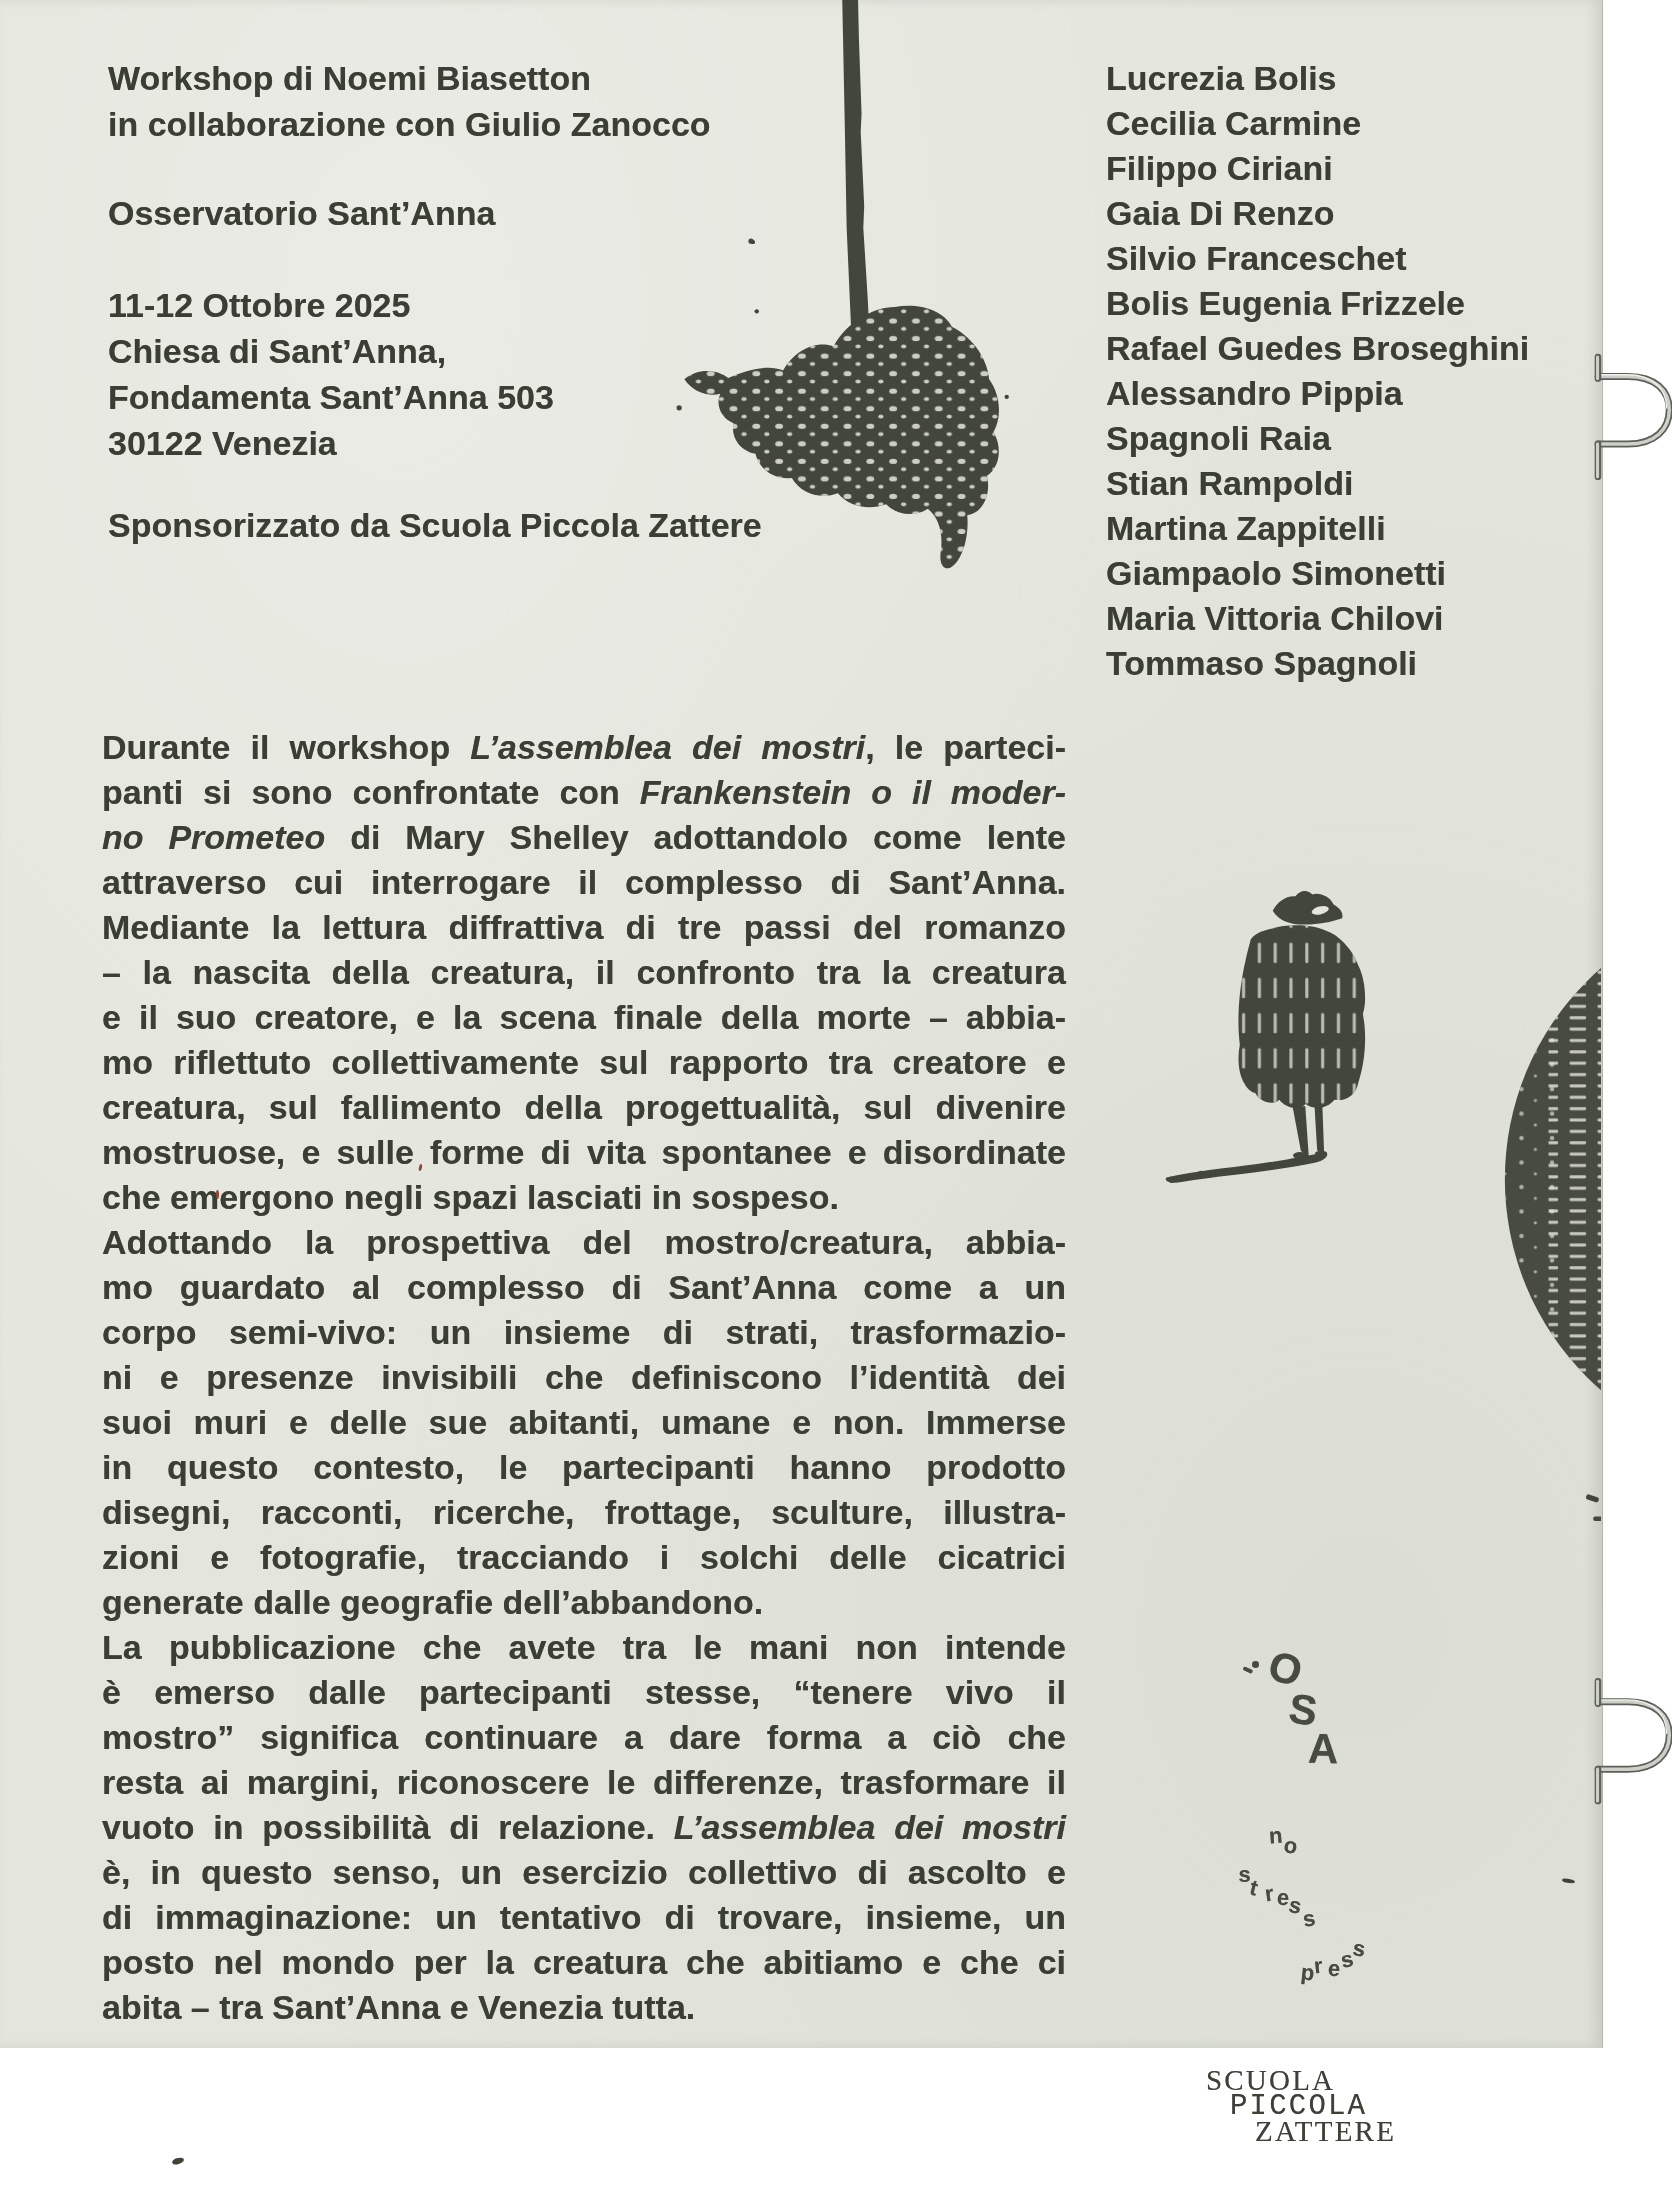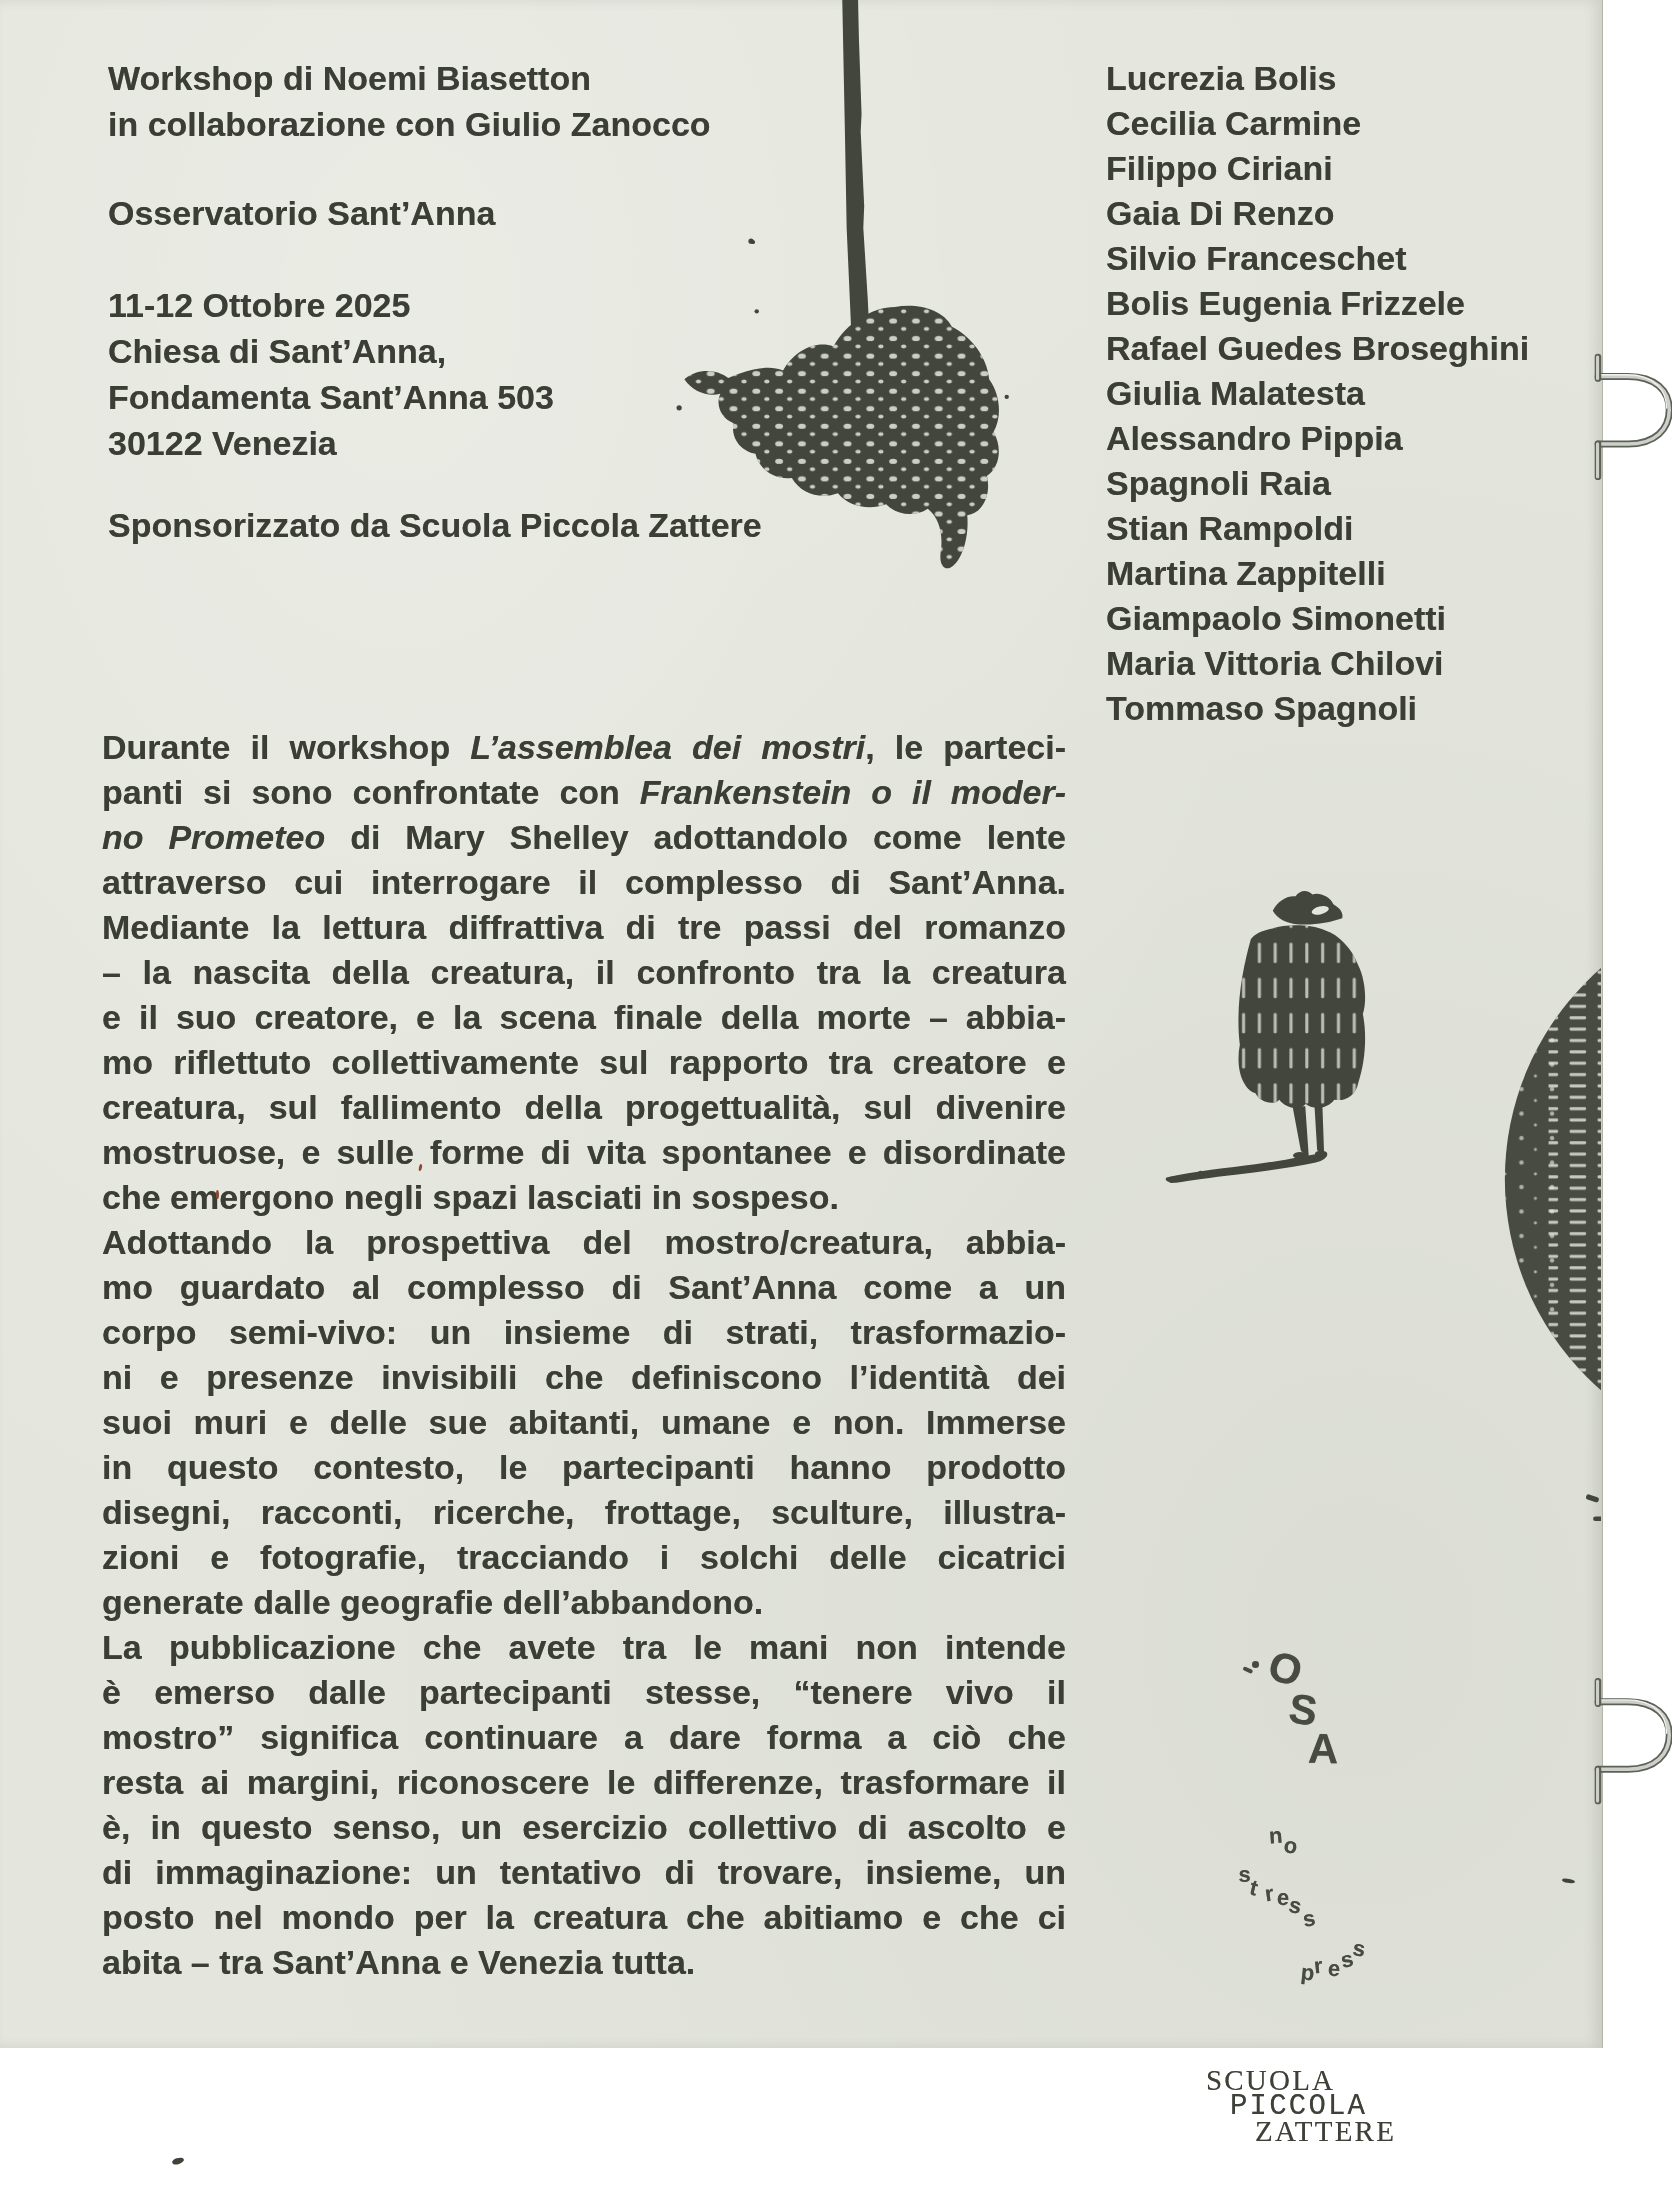--- a/index.html
+++ b/index.html
@@ -102,21 +102,20 @@
     </div>
 
   <div class="tblock" id="participants">
       <div class="tline">Lucrezia Bolis</div>
       <div class="tline">Cecilia Carmine</div>
       <div class="tline">Filippo Ciriani</div>
       <div class="tline">Gaia Di Renzo</div>
       <div class="tline">Silvio Franceschet</div>
       <div class="tline">Bolis Eugenia Frizzele</div>
       <div class="tline">Rafael Guedes Broseghini</div>
-      <div class="tline">Giulia Malatesta</div>
       <div class="tline">Alessandro Pippia</div>
       <div class="tline">Spagnoli Raia</div>
       <div class="tline">Stian Rampoldi</div>
       <div class="tline">Martina Zappitelli</div>
       <div class="tline">Giampaolo Simonetti</div>
       <div class="tline">Maria Vittoria Chilovi</div>
       <div class="tline">Tommaso Spagnoli</div>
     </div>
 
   <div class="tblock" id="body-text">
@@ -137,20 +136,21 @@
       <div class="body-line just">ni e presenze invisibili che definiscono l’identità dei</div>
       <div class="body-line just">suoi muri e delle sue abitanti, umane e non. Immerse</div>
       <div class="body-line just">in questo contesto, le partecipanti hanno prodotto</div>
       <div class="body-line just">disegni, racconti, ricerche, frottage, sculture, illustra-</div>
       <div class="body-line just">zioni e fotografie, tracciando i solchi delle cicatrici</div>
       <div class="body-line">generate dalle geografie dell’abbandono.</div>
       <div class="body-line just">La pubblicazione che avete tra le mani non intende</div>
       <div class="body-line just">è emerso dalle partecipanti stesse, “tenere vivo il</div>
       <div class="body-line just">mostro” significa continuare a dare forma a ciò che</div>
       <div class="body-line just">resta ai margini, riconoscere le differenze, trasformare il</div>
+      <div class="body-line just">vuoto in possibilità di relazione. <i>L’assemblea dei mostri</i></div>
       <div class="body-line just">è, in questo senso, un esercizio collettivo di ascolto e</div>
       <div class="body-line just">di immaginazione: un tentativo di trovare, insieme, un</div>
       <div class="body-line just">posto nel mondo per la creatura che abitiamo e che ci</div>
       <div class="body-line">abita – tra Sant’Anna e Venezia tutta.</div>
     </div>
 
   <svg class="illus" style="left:1141px;top:869px" width="246" height="334" viewBox="0 0 560 760">
     <defs>
       <pattern id="vstreak" width="36" height="80" patternUnits="userSpaceOnUse">
         <rect x="14" y="8" width="7" height="46" rx="3" fill="#e4e6dd"></rect>

